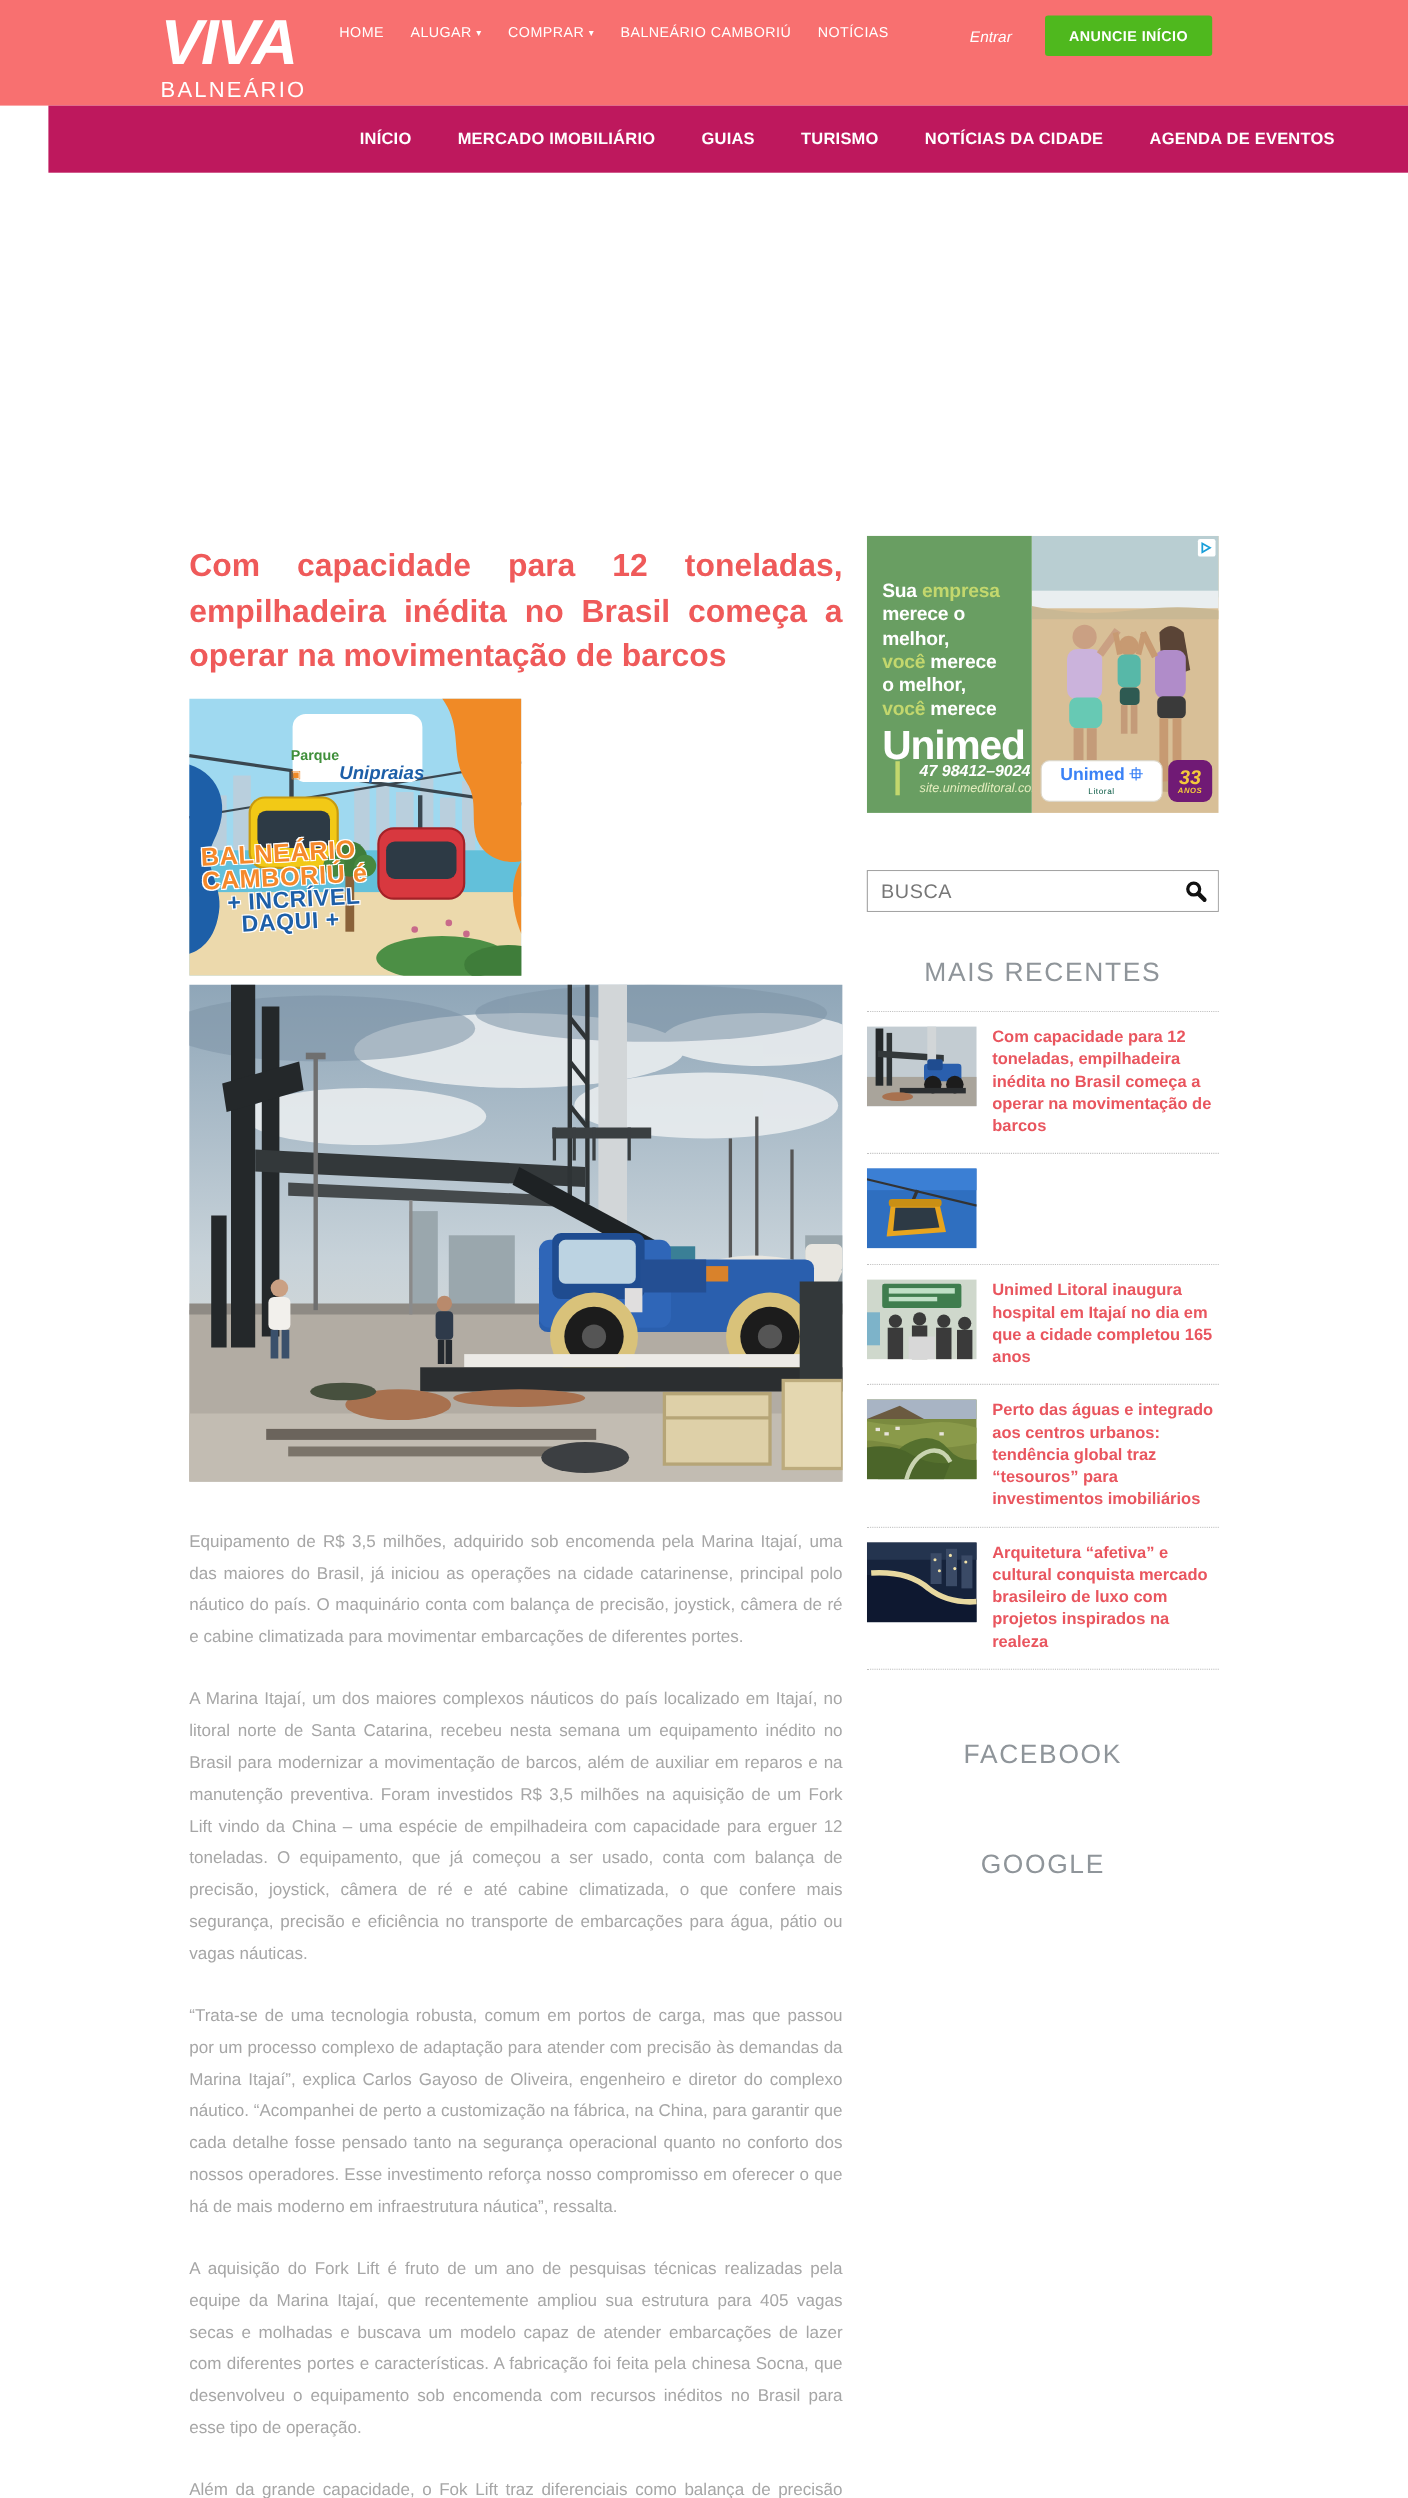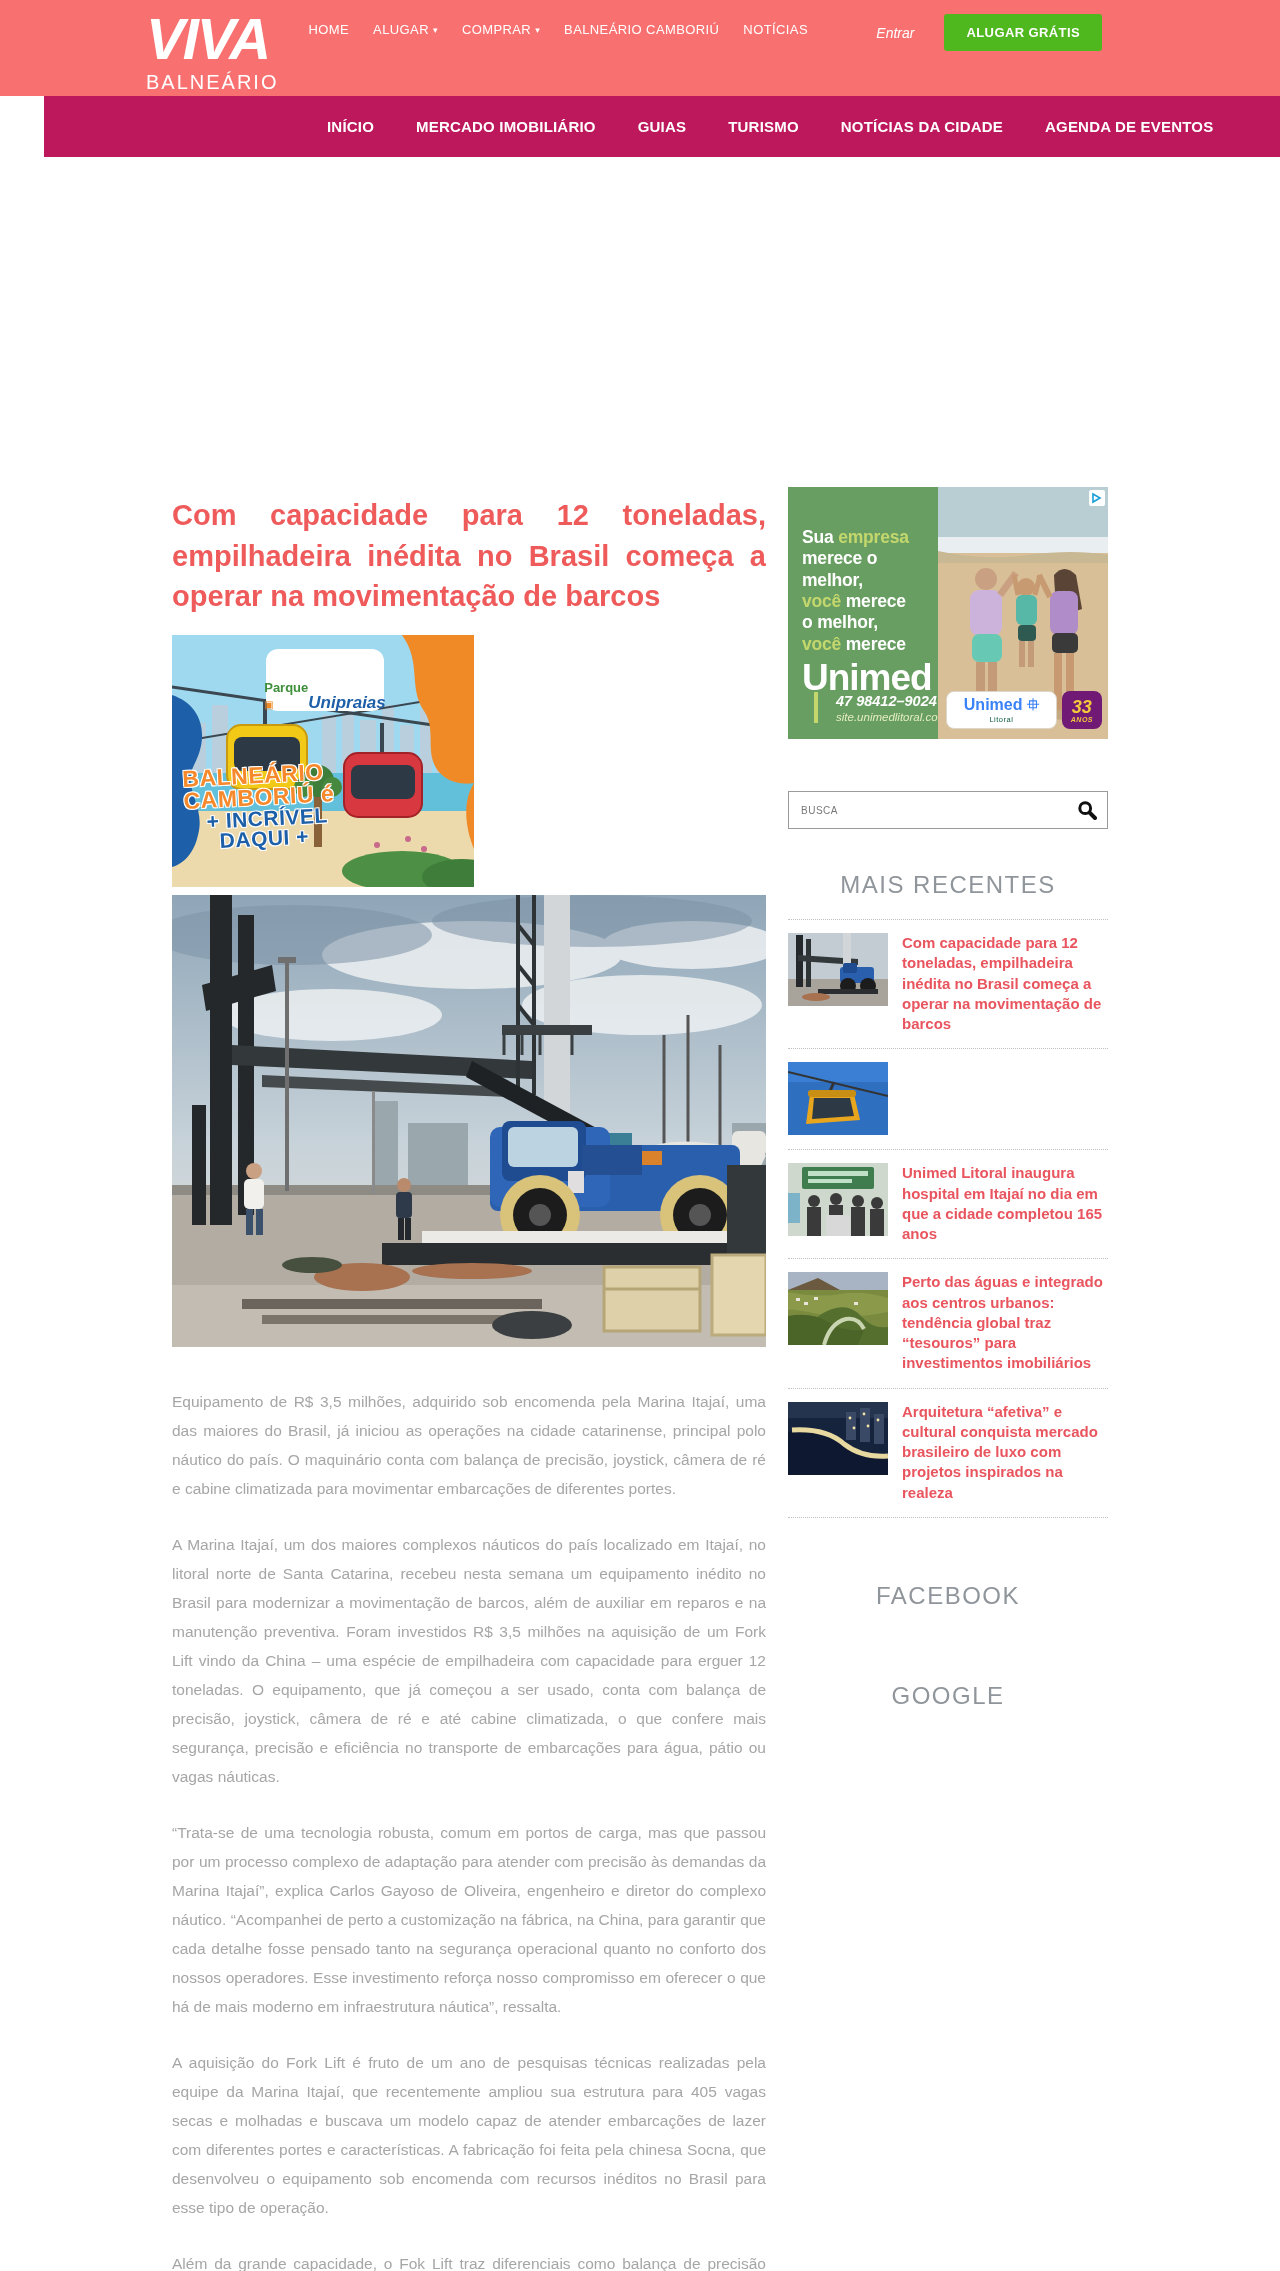--- a/index.html
+++ b/index.html
@@ -107,21 +107,21 @@
     display:flex; flex-direction:column; align-items:center; justify-content:center;font-style:italic;
   }
   .badge-years-num { color:#f3c93c; font-weight:bold; font-size:18px; line-height:1; }
   .badge-years-lbl { color:#f3c93c; font-size:7px; font-weight:bold; letter-spacing:.5px; }
 
   .search-box {
     margin-top:52px; height:38px; border:1px solid #9b9b9b;
     display:flex; align-items:stretch; background:#fff;
   }
   .search-box input {
-    flex:1; border:none; outline:none; padding:0 12px; font-size:10px;
+    flex:1; border:none; outline:none; padding:0 12px; font-size:18px;
     letter-spacing:.5px; color:#444; font-family:inherit;
   }
   .search-box input::placeholder { color:#777; }
   .search-btn {
     width:40px; background:#fff; border:none; cursor:pointer;
     display:flex; align-items:center; justify-content:center;
   }
 
   .side-heading {
     text-align:center; color:#8f959a; font-size:24px; font-weight:300;
@@ -187,21 +187,21 @@
         </a>
       <a href="#">
           <span>BALNEÁRIO CAMBORIÚ</span>
         </a>
       <a href="#">
           <span>NOTÍCIAS</span>
         </a>
     </nav>
     <div class="header-right">
       <a href="#" class="entrar">Entrar</a>
-      <button class="cta-btn">ALUGAR GRÁTIS</button>
+      <button class="cta-btn">ANUNCIE INÍCIO</button>
     </div>
   </div>
 </header>
 
 <nav class="main-nav">
   <div class="main-nav-inner">
     <a href="#">INÍCIO</a>
     <a href="#">MERCADO IMOBILIÁRIO</a>
     <a href="#">GUIAS</a>
     <a href="#">TURISMO</a>

